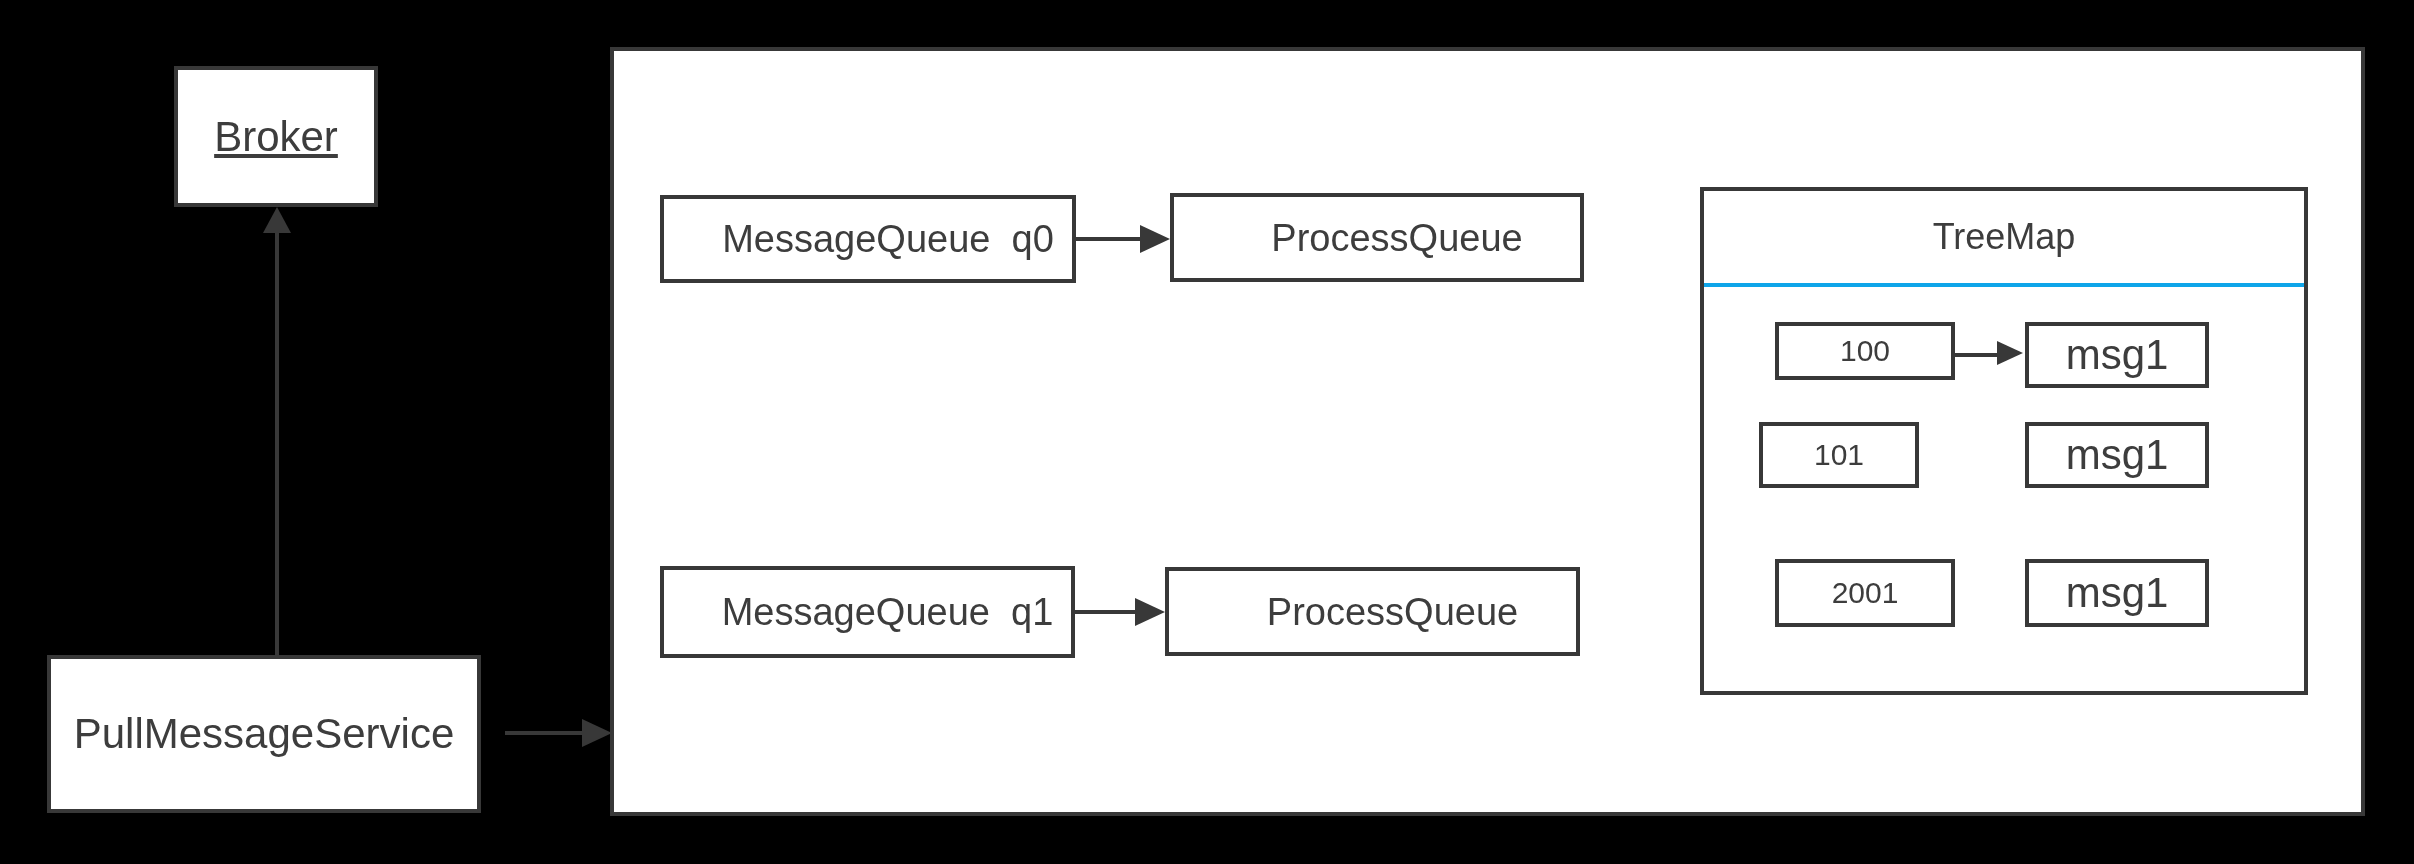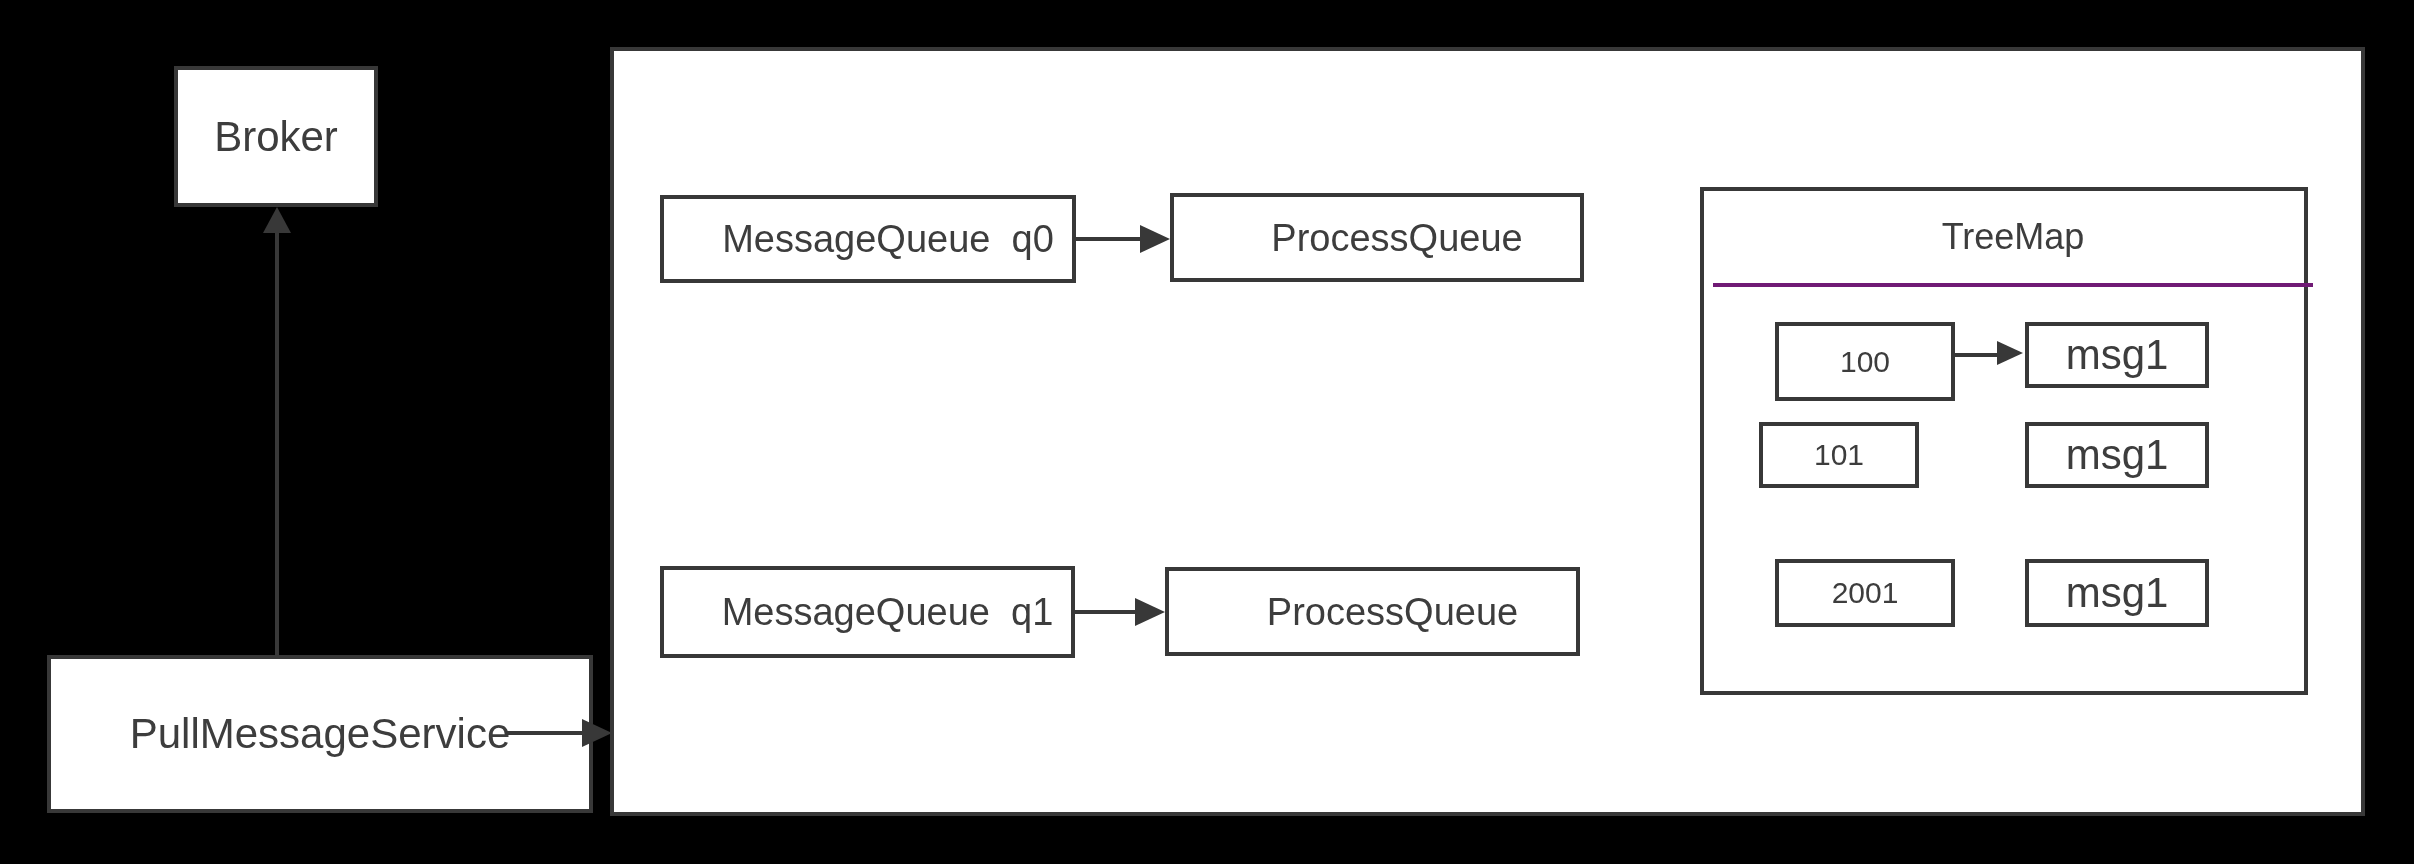--- a/index.html
+++ b/index.html
@@ -32,25 +32,25 @@
   }
   .panel {
     position: absolute;
     box-sizing: border-box;
     background: #ffffff;
     border: 4px solid #383838;
   }
   .treemap-header {
     position: absolute;
     box-sizing: border-box;
-    left: 9px;
+    left: 0;
     top: 0;
     width: 100%;
     height: 96px;
-    border-bottom: 4px solid #701a75;
+    border-bottom: 4px solid #0ea5e9;
     display: flex;
     align-items: center;
     justify-content: center;
     color: #3d3d3d;
   }
   .arrow-line {
     position: absolute;
     background: #383838;
   }
   .arrow-head-right {
@@ -73,25 +73,25 @@
   .fs-38 { font-size: 38px; padding-left: 40px; }
   .fs-36 { font-size: 36px; }
   .fs-34 { font-size: 42px; }
   .fs-30 { font-size: 30px; }
 </style>
 </head>
 <body>
 
 <div class="canvas">
 
-  <div class="box fs-42" style="left:174px; top:66px; width:204px; height:141px;">
+  <div class="box fs-42" style="left:174px; top:66px; width:204px; height:141px;text-decoration:underline;">
     <span class="label">Broker</span>
   </div>
 
-  <div class="box fs-42" style="left:47px; top:655px; width:546px; height:158px;">
+  <div class="box fs-42" style="left:47px; top:655px; width:434px; height:158px;">
     <span class="label">PullMessageService</span>
   </div>
 
   <div>
     <div class="arrow-line" style="left:275px; top:231px; width:4px; height:424px;"></div>
     <div class="arrow-head-up" style="left:263px; top:207px;"></div>
   </div>
 
   <div>
     <div class="arrow-line" style="left:505px; top:731px; width:79px; height:4px;"></div>
@@ -124,21 +124,21 @@
 
   <div class="box fs-38" style="left:1165px; top:567px; width:415px; height:89px;">
     <span class="label">ProcessQueue</span>
   </div>
 
   <div class="panel" style="left:1700px; top:187px; width:608px; height:508px;">
     <div class="treemap-header fs-36">
       <span class="label">TreeMap</span>
     </div>
 
-    <div class="box fs-30" style="left:71px; top:131px; width:180px; height:79px;">
+    <div class="box fs-30" style="left:71px; top:131px; width:180px; height:58px;">
       <span class="label">100</span>
     </div>
     <div class="box fs-34" style="left:321px; top:131px; width:184px; height:66px;">
       <span class="label">msg1</span>
     </div>
 
     <div class="box fs-30" style="left:55px; top:231px; width:160px; height:66px;">
       <span class="label">101</span>
     </div>
     <div class="box fs-34" style="left:321px; top:231px; width:184px; height:66px;">

